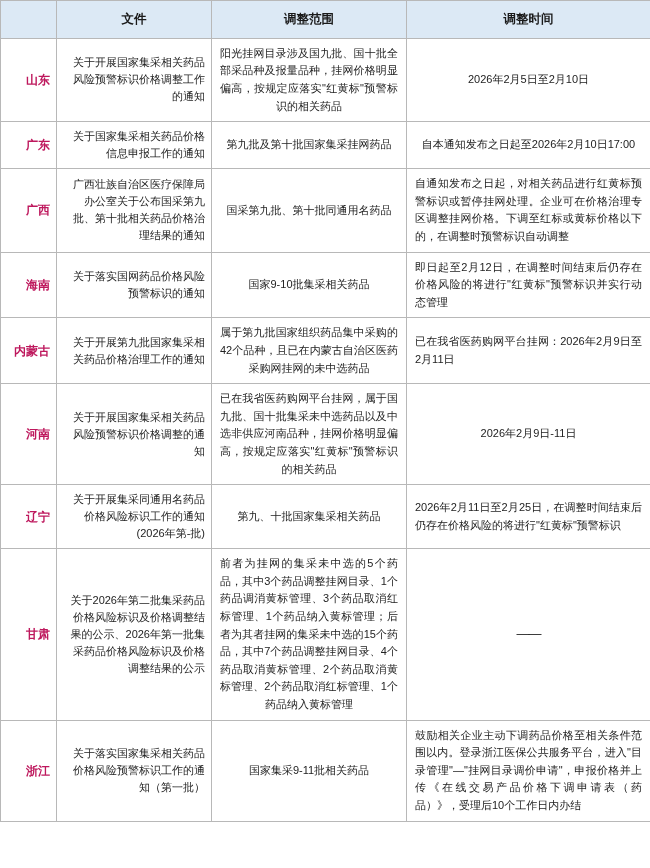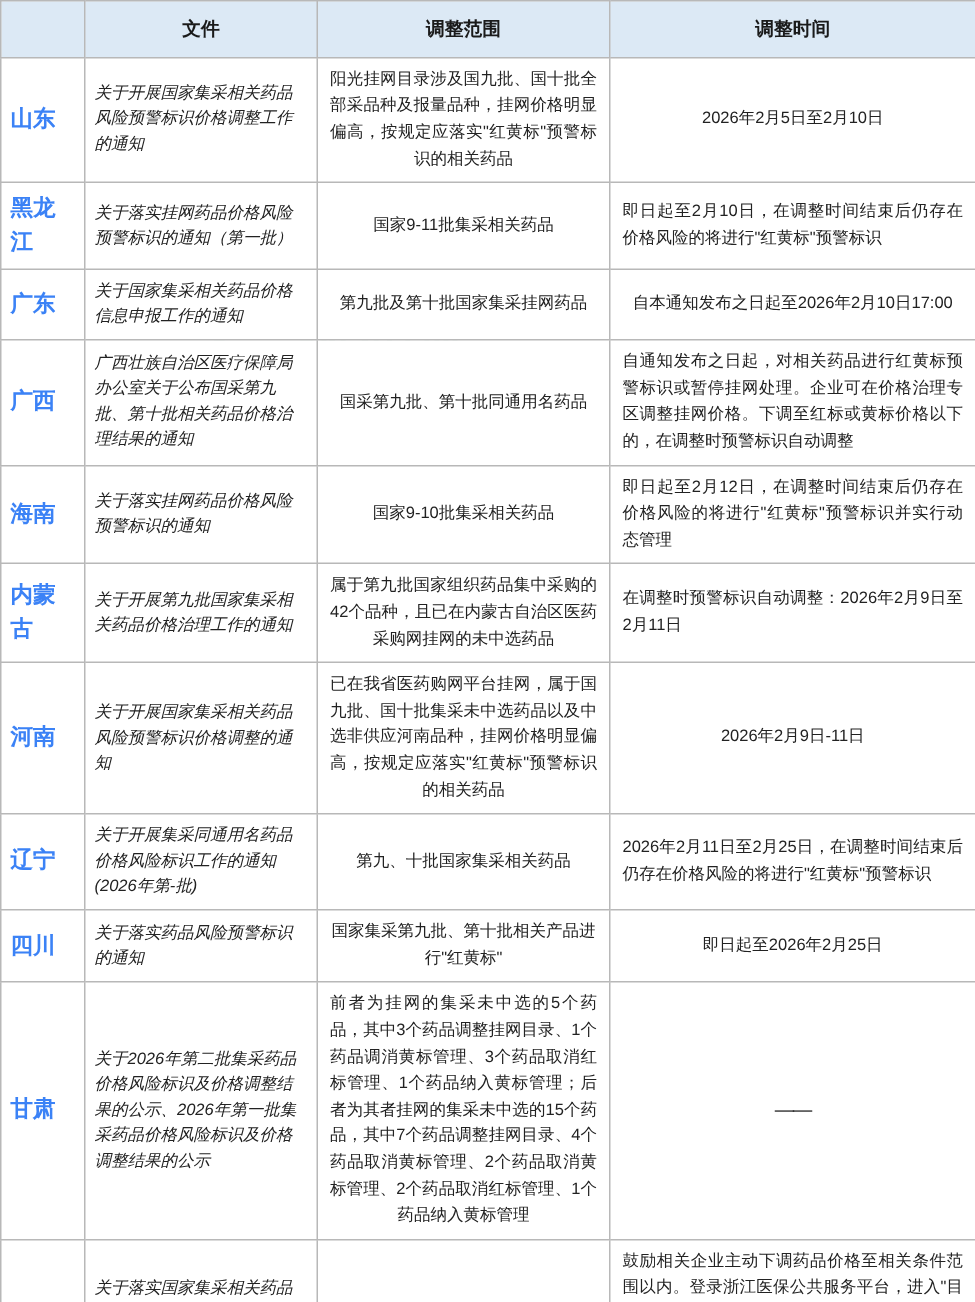--- a/index.html
+++ b/index.html
@@ -61,30 +61,29 @@
     text-align:center;
     font-size:12.5px;
     color:#1a1a1a;
     padding:9px 4px;
   }
   col.c0{width:56px;}
   col.c1{width:155px;}
   col.c2{width:195px;}
   col.c3{width:244px;}
   td.region{
-    text-align:left;
+    text-align:right;
     font-weight:bold;
-    font-size:15px;
-    color:#3b82f6;
+    font-size:12px;
+    color:#be185d;
   }
   td.doc{
-    text-align:left;
+    text-align:right;
     font-size:11px;
     line-height:1.55;
-    font-style:italic;
   }
   td.scope{
     text-align:center;
     font-size:11px;
     line-height:1.6;
   }
   td.scope.justify{
     text-align:justify;
     text-align-last:center;
     padding-left:8px;padding-right:8px;
@@ -137,66 +136,54 @@
       </tr>
     </thead>
     <tbody id="tbody">
         <tr>
           <td class="region">山东</td>
           <td class="doc">关于开展国家集采相关药品风险预警标识价格调整工作的通知</td>
           <td class="scope justify">阳光挂网目录涉及国九批、国十批全部采品种及报量品种，挂网价格明显偏高，按规定应落实"红黄标"预警标识的相关药品</td>
           <td class="time">2026年2月5日至2月10日</td>
         </tr>
         <tr>
-          <td class="region">黑龙江</td>
-          <td class="doc">关于落实挂网药品价格风险预警标识的通知（第一批）</td>
-          <td class="scope">国家9-11批集采相关药品</td>
-          <td class="time justify">即日起至2月10日，在调整时间结束后仍存在价格风险的将进行"红黄标"预警标识</td>
-        </tr>
-        <tr>
           <td class="region">广东</td>
           <td class="doc">关于国家集采相关药品价格信息申报工作的通知</td>
           <td class="scope">第九批及第十批国家集采挂网药品</td>
           <td class="time">自本通知发布之日起至2026年2月10日17:00</td>
         </tr>
         <tr>
           <td class="region">广西</td>
           <td class="doc">广西壮族自治区医疗保障局办公室关于公布国采第九批、第十批相关药品价格治理结果的通知</td>
           <td class="scope">国采第九批、第十批同通用名药品</td>
           <td class="time justify">自通知发布之日起，对相关药品进行红黄标预警标识或暂停挂网处理。企业可在价格治理专区调整挂网价格。下调至红标或黄标价格以下的，在调整时预警标识自动调整</td>
         </tr>
         <tr>
           <td class="region">海南</td>
-          <td class="doc">关于落实挂网药品价格风险预警标识的通知</td>
+          <td class="doc">关于落实国网药品价格风险预警标识的通知</td>
           <td class="scope">国家9-10批集采相关药品</td>
           <td class="time justify">即日起至2月12日，在调整时间结束后仍存在价格风险的将进行"红黄标"预警标识并实行动态管理</td>
         </tr>
         <tr>
           <td class="region">内蒙古</td>
           <td class="doc">关于开展第九批国家集采相关药品价格治理工作的通知</td>
           <td class="scope justify">属于第九批国家组织药品集中采购的42个品种，且已在内蒙古自治区医药采购网挂网的未中选药品</td>
-          <td class="time justify">在调整时预警标识自动调整：2026年2月9日至2月11日</td>
+          <td class="time justify">已在我省医药购网平台挂网：2026年2月9日至2月11日</td>
         </tr>
         <tr>
           <td class="region">河南</td>
           <td class="doc">关于开展国家集采相关药品风险预警标识价格调整的通知</td>
           <td class="scope justify">已在我省医药购网平台挂网，属于国九批、国十批集采未中选药品以及中选非供应河南品种，挂网价格明显偏高，按规定应落实"红黄标"预警标识的相关药品</td>
           <td class="time">2026年2月9日-11日</td>
         </tr>
         <tr>
           <td class="region">辽宁</td>
           <td class="doc">关于开展集采同通用名药品价格风险标识工作的通知(2026年第-批)</td>
           <td class="scope">第九、十批国家集采相关药品</td>
           <td class="time justify">2026年2月11日至2月25日，在调整时间结束后仍存在价格风险的将进行"红黄标"预警标识</td>
-        </tr>
-        <tr>
-          <td class="region">四川</td>
-          <td class="doc">关于落实药品风险预警标识的通知</td>
-          <td class="scope">国家集采第九批、第十批相关产品进行"红黄标"</td>
-          <td class="time">即日起至2026年2月25日</td>
         </tr>
         <tr>
           <td class="region">甘肃</td>
           <td class="doc">关于2026年第二批集采药品价格风险标识及价格调整结果的公示、2026年第一批集采药品价格风险标识及价格调整结果的公示</td>
           <td class="scope justify">前者为挂网的集采未中选的5个药品，其中3个药品调整挂网目录、1个药品调消黄标管理、3个药品取消红标管理、1个药品纳入黄标管理；后者为其者挂网的集采未中选的15个药品，其中7个药品调整挂网目录、4个药品取消黄标管理、2个药品取消黄标管理、2个药品取消红标管理、1个药品纳入黄标管理</td>
           <td class="time dash">——</td>
         </tr>
         <tr>
           <td class="region">浙江</td>
           <td class="doc">关于落实国家集采相关药品价格风险预警标识工作的通知（第一批）</td>

